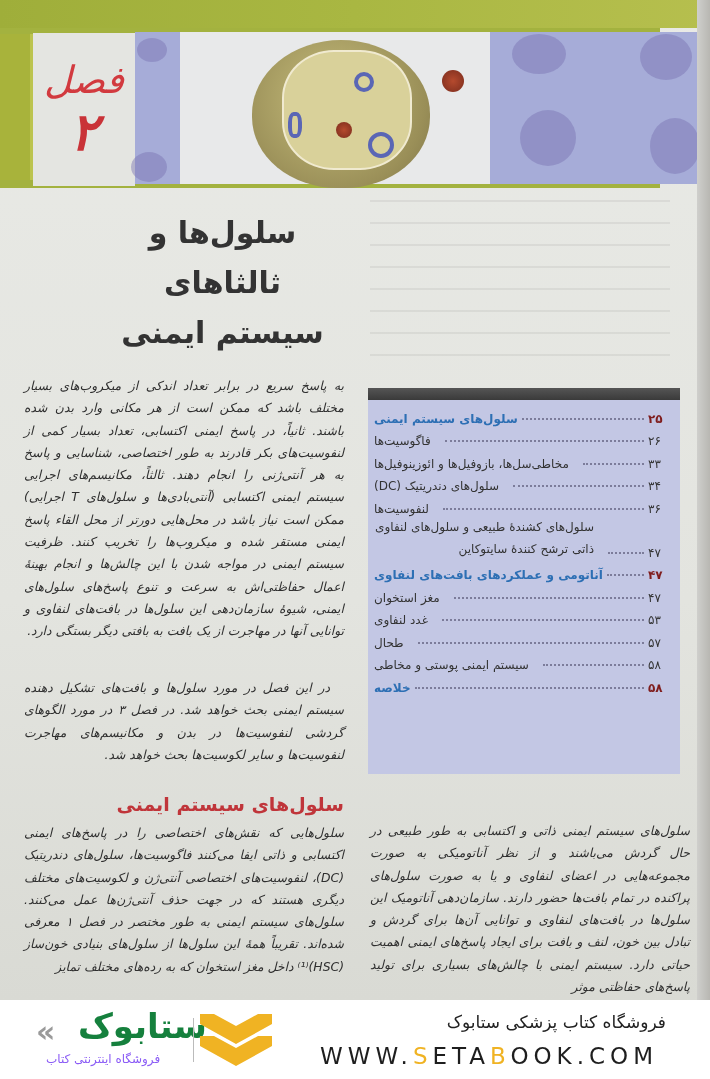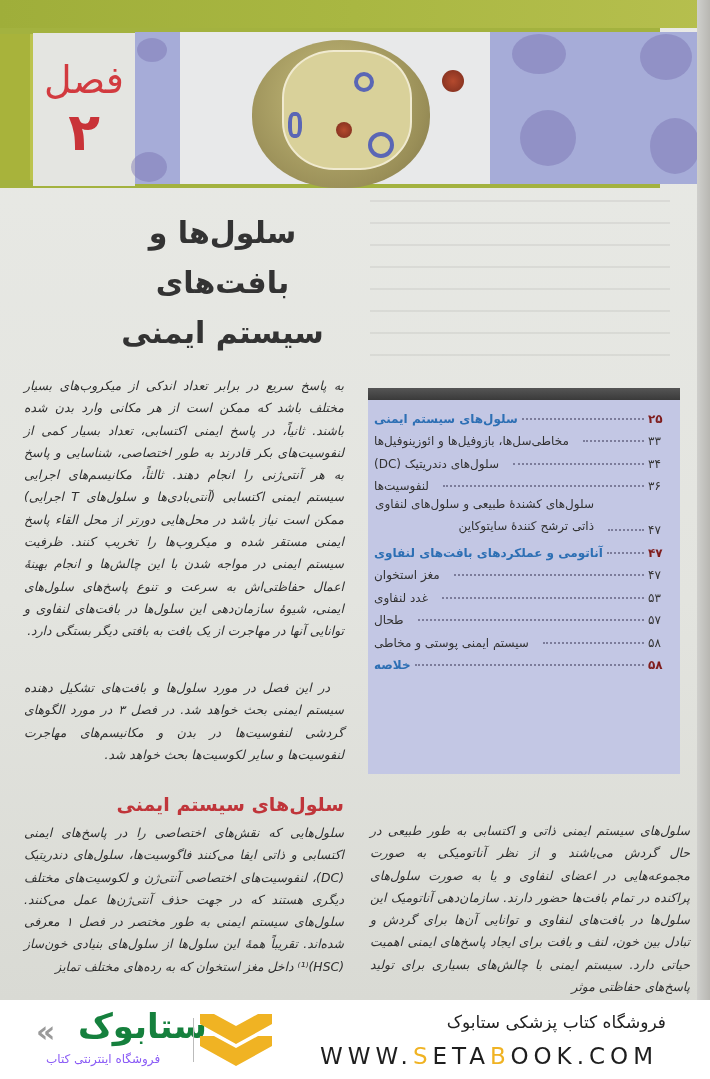--- a/index.html
+++ b/index.html
@@ -15,20 +15,21 @@
     background: linear-gradient(180deg, #e9eae6 0%, #e3e4df 60%, #d9dad4 100%);
   }
   
   .top-band {
     position: absolute; left: 0; top: 0; width: 710px; height: 28px;
     background: linear-gradient(90deg, #9fae3a, #a9b742 50%, #b6bf4e);
   }
   .header-banner {
     position: absolute; left: 0; top: 28px; width: 660px; height: 160px;
     background: #a3b23f;
+    font-style: italic;
   }
   .header-strip {
     position: absolute; left: 0; top: 6px; width: 710px; height: 146px;
     background: #bcc44f;
   }
   .olive-left {
     position: absolute; left: 0; top: 6px; width: 30px; height: 146px;
     background: #a8b33b;
   }
   .chapter-box {
@@ -198,21 +199,21 @@
       <div class="cell" style="left:22px;top:2px;width:54px;height:40px;"></div>
       <div class="cell" style="left:150px;top:2px;width:52px;height:46px;"></div>
       <div class="cell" style="left:30px;top:78px;width:56px;height:56px;"></div>
       <div class="cell" style="left:160px;top:86px;width:50px;height:56px;"></div>
     </div>
   </div>
 
   <div class="right-edge"></div>
 
   <div class="chapter-title">
-    <div>سلول‌ها و بافت‌های</div>
+    <div>سلول‌ها و ثالثا‌های</div>
     <div>سیستم ایمنی</div>
   </div>
 
   <div class="ghost">
     <div class="ghost-line"></div>
     <div class="ghost-line"></div>
     <div class="ghost-line"></div>
     <div class="ghost-line"></div>
     <div class="ghost-line"></div>
     <div class="ghost-line"></div>
@@ -226,20 +227,25 @@
   <p class="col col-left-c">سلول‌هایی که نقش‌های اختصاصی را در پاسخ‌های ایمنی اکتسابی و ذاتی ایفا می‌کنند فاگوسیت‌ها، سلول‌های دندریتیک (DC)، لنفوسیت‌های اختصاصی آنتی‌ژن و لکوسیت‌های مختلف دیگری هستند که در جهت حذف آنتی‌ژن‌ها عمل می‌کنند. سلول‌های سیستم ایمنی به طور مختصر در فصل ۱ معرفی شده‌اند. تقریباً همهٔ این سلول‌ها از سلول‌های بنیادی خون‌ساز (HSC)⁽¹⁾ داخل مغز استخوان که به رده‌های مختلف تمایز</p>
   <p class="col col-right">سلول‌های سیستم ایمنی ذاتی و اکتسابی به طور طبیعی در حال گردش می‌باشند و از نظر آناتومیکی به صورت مجموعه‌هایی در اعضای لنفاوی و یا به صورت سلول‌های پراکنده در تمام بافت‌ها حضور دارند. سازمان‌دهی آناتومیک این سلول‌ها در بافت‌های لنفاوی و توانایی آن‌ها برای گردش و تبادل بین خون، لنف و بافت برای ایجاد پاسخ‌های ایمنی اهمیت حیاتی دارد. سیستم ایمنی با چالش‌های بسیاری برای تولید پاسخ‌های حفاظتی موثر</p>
 
   <div class="toc">
     <div class="toc-bar"></div>
     <div class="toc-list">
       <div class="toc-row main">
         <span class="lbl">سلول‌های سیستم ایمنی</span>
         <span class="dots"></span>
         <span class="pg">۲۵</span>
+      </div>
+      <div class="toc-row">
+        <span class="lbl">فاگوسیت‌ها</span>
+        <span class="dots"></span>
+        <span class="pg">۲۶</span>
       </div>
       <div class="toc-row">
         <span class="lbl">مخاطی‌سل‌ها، بازوفیل‌ها و ائوزینوفیل‌ها</span>
         <span class="dots"></span>
         <span class="pg">۳۳</span>
       </div>
       <div class="toc-row">
         <span class="lbl">سلول‌های دندریتیک (DC)</span>
         <span class="dots"></span>
         <span class="pg">۳۴</span>

